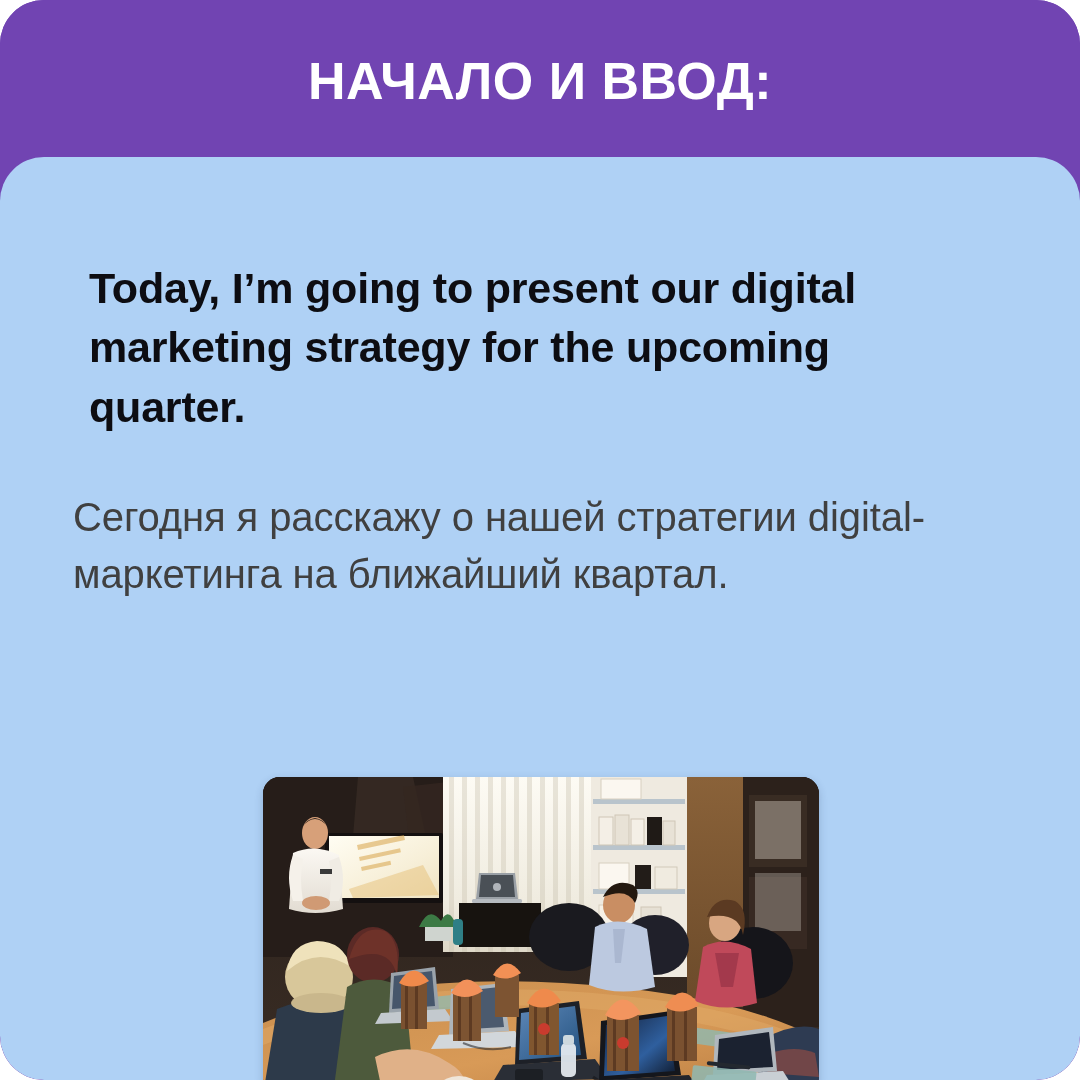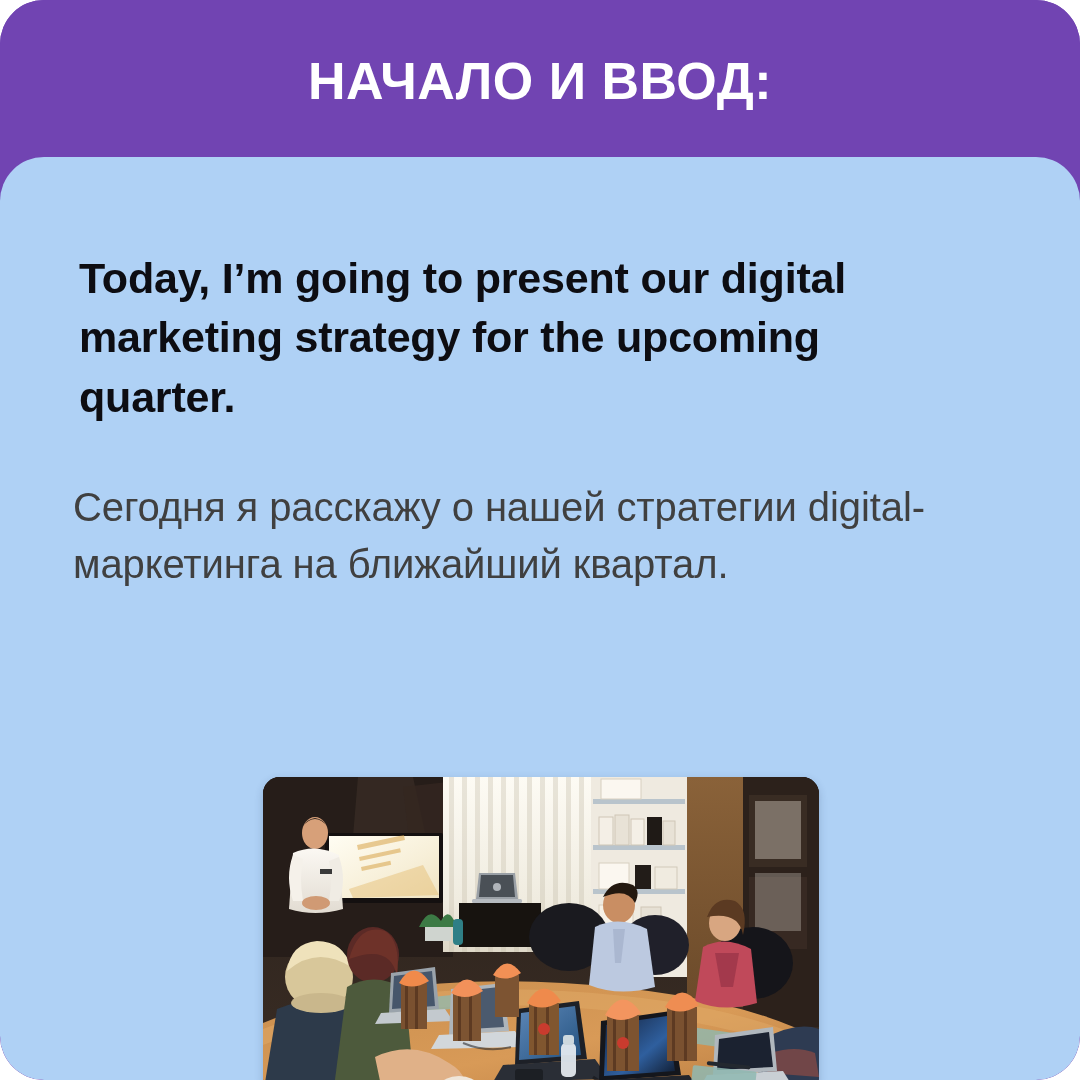--- a/index.html
+++ b/index.html
@@ -67,21 +67,21 @@
     top: 86px;
     width: 940px;
   }
 
   #english-paragraph {
     color: #0d0d12;
     font-size: 43px;
     font-weight: 700;
     line-height: 1.38;
     letter-spacing: -0.2px;
-    margin: 6px;
+    margin: 16px;
     width: 850px;
   }
 
   #russian-paragraph {
     color: #404040;
     font-size: 40px;
     font-weight: 400;
     line-height: 1.42;
     letter-spacing: -0.1px;
     margin: 52px 0 0 0;

